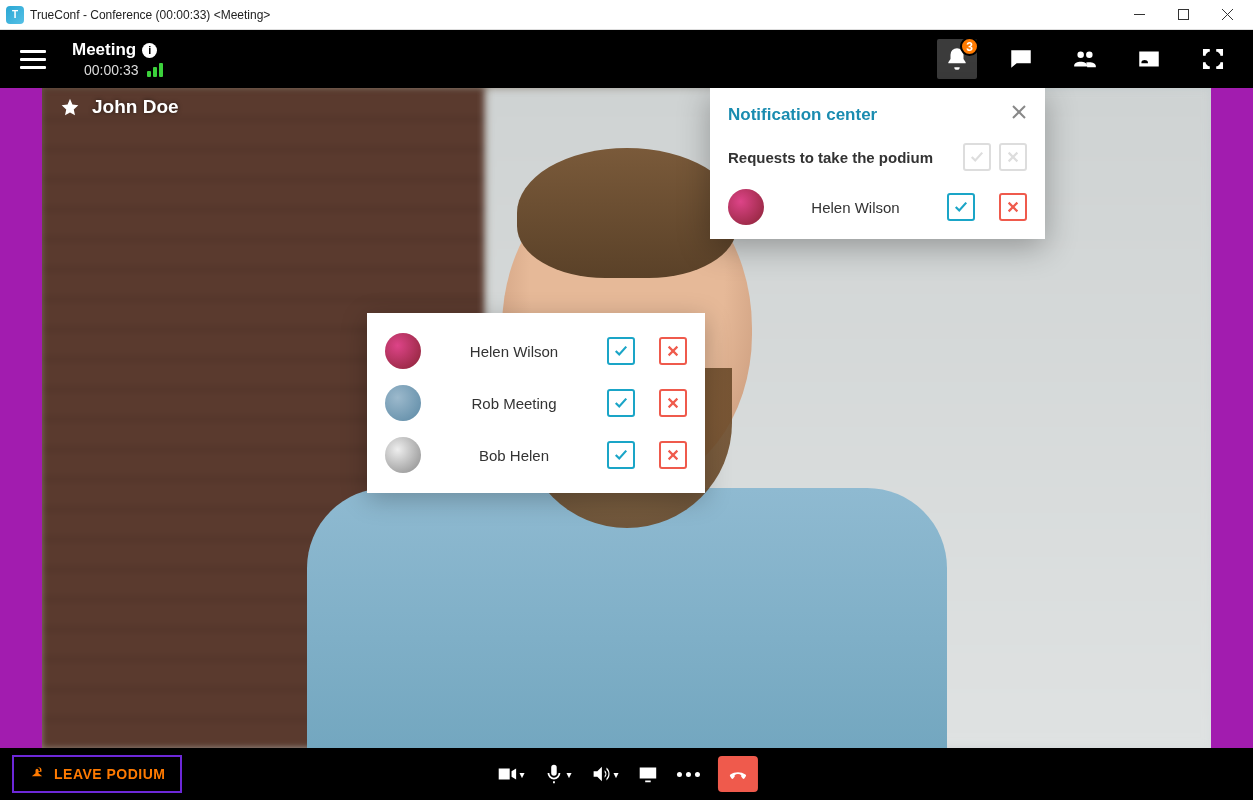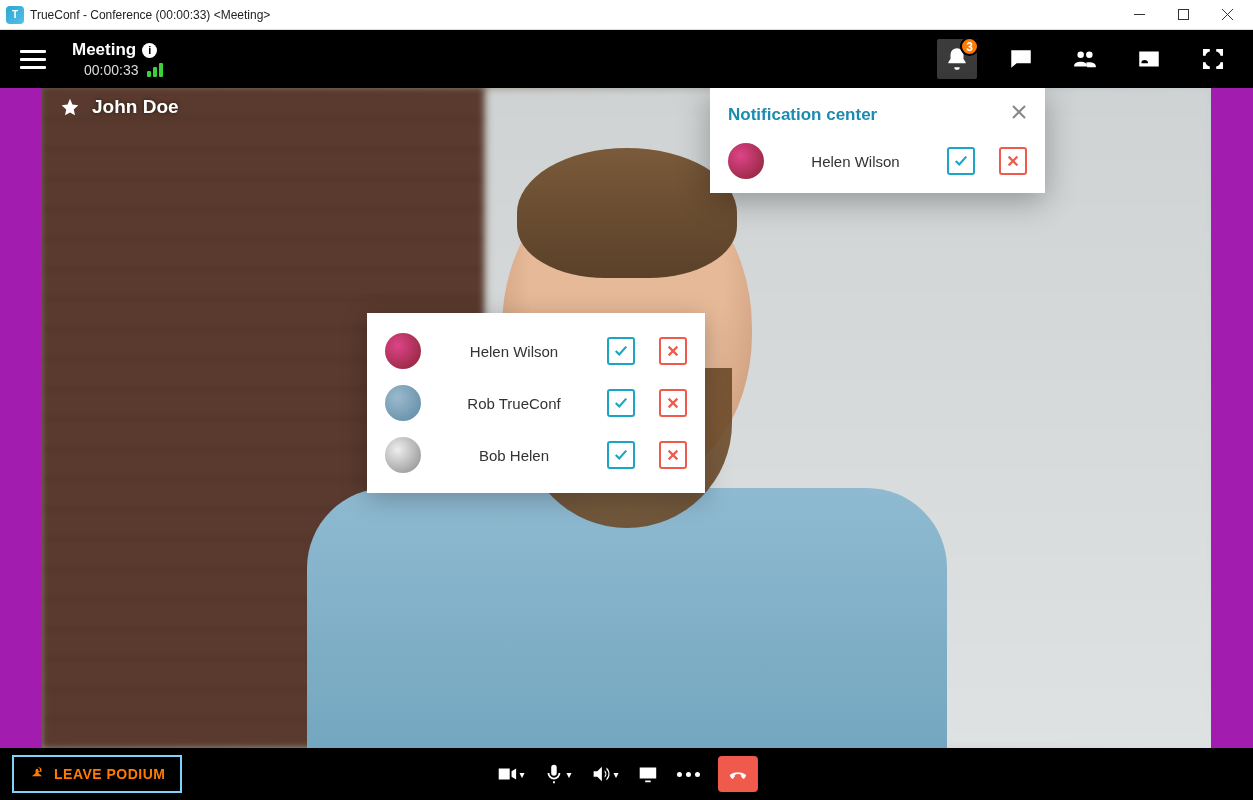--- a/index.html
+++ b/index.html
@@ -66,21 +66,21 @@
   .notif-header .close{ color:#888; cursor:pointer; font-size:18px;}
   .notif-section-title{ display:flex; align-items:center; padding:8px 18px 10px; font-size:15px; color:#333; font-weight:600;}
   .notif-section-title .spacer{flex:1;}
   .notif-panel .req-row{ padding:8px 18px 14px;}
   .more-row{ background:#efefef; padding:14px 18px; display:flex; align-items:center; cursor:pointer; font-size:15px; color:#555;}
   .more-row .count{ color:#f08a2b; margin-left:4px;}
   .more-row .chev{ margin-left:auto; color:#444;}
 
   
   .bottombar{ height:52px; background:#000; display:flex; align-items:center; padding:0 12px; color:#fff; position:relative;}
-  .leave-btn{ border:2px solid #7dd3fc; color:#ff7a00; font-weight:bold; font-size:14px; padding:8px 14px; display:flex; align-items:center; gap:8px; cursor:pointer; letter-spacing:0.5px;}
+  .leave-btn{ border:2px solid #6d28d9; color:#ff7a00; font-weight:bold; font-size:14px; padding:8px 14px; display:flex; align-items:center; gap:8px; cursor:pointer; letter-spacing:0.5px;}
   .leave-btn svg{width:18px;height:18px;fill:#ff7a00;}
   .center-controls{ position:absolute; left:50%; transform:translateX(-50%); display:flex; align-items:center; gap:18px;}
   .ctrl{ display:flex; align-items:center; gap:2px; cursor:pointer;}
   .ctrl svg{ width:22px; height:22px; fill:#fff;}
   .ctrl .dd{ font-size:10px; color:#fff;}
   .dots{ display:flex; gap:4px;}
   .dots span{width:5px;height:5px;border-radius:50%;background:#fff;}
   .hangup{ width:40px; height:36px; background:#ef5a4c; border-radius:4px; display:flex; align-items:center; justify-content:center;}
   .hangup svg{width:22px;height:22px;fill:#fff;}
 </style>
@@ -188,21 +188,21 @@
         </div>
       <div class="sq-btn decline">
           <svg viewBox="0 0 16 16">
             <line x1="3" y1="3" x2="13" y2="13"></line>
             <line x1="13" y1="3" x2="3" y2="13"></line>
           </svg>
         </div>
     </div>
     <div class="req-row">
       <div class="avatar rob"></div>
-      <div class="req-name">Rob TrueConf</div>
+      <div class="req-name">Rob Meeting</div>
       <div class="sq-btn accept">
           <svg viewBox="0 0 16 16">
             <polyline points="2,8 6,12 14,3"></polyline>
           </svg>
         </div>
       <div class="sq-btn decline">
           <svg viewBox="0 0 16 16">
             <line x1="3" y1="3" x2="13" y2="13"></line>
             <line x1="13" y1="3" x2="3" y2="13"></line>
           </svg>
@@ -229,20 +229,35 @@
 <div class="notif-panel">
   <div class="notif-header">
     <h3>Notification center</h3>
     <div class="close">
       <svg width="16" height="16" viewBox="0 0 16 16" stroke="#888" stroke-width="2">
           <line x1="2" y1="2" x2="14" y2="14"></line>
           <line x1="14" y1="2" x2="2" y2="14"></line>
         </svg>
     </div>
   </div>
+  <div class="notif-section-title">
+    <span>Requests to take the podium</span>
+    <span class="spacer"></span>
+    <div class="sq-btn accept disabled">
+        <svg viewBox="0 0 16 16">
+          <polyline points="2,8 6,12 14,3"></polyline>
+        </svg>
+      </div>
+    <div class="sq-btn decline disabled">
+        <svg viewBox="0 0 16 16">
+          <line x1="3" y1="3" x2="13" y2="13"></line>
+          <line x1="13" y1="3" x2="3" y2="13"></line>
+        </svg>
+      </div>
+  </div>
   <div class="req-row">
     <div class="avatar helen"></div>
     <div class="req-name">Helen Wilson</div>
     <div class="sq-btn accept">
         <svg viewBox="0 0 16 16">
           <polyline points="2,8 6,12 14,3"></polyline>
         </svg>
       </div>
     <div class="sq-btn decline">
         <svg viewBox="0 0 16 16">

